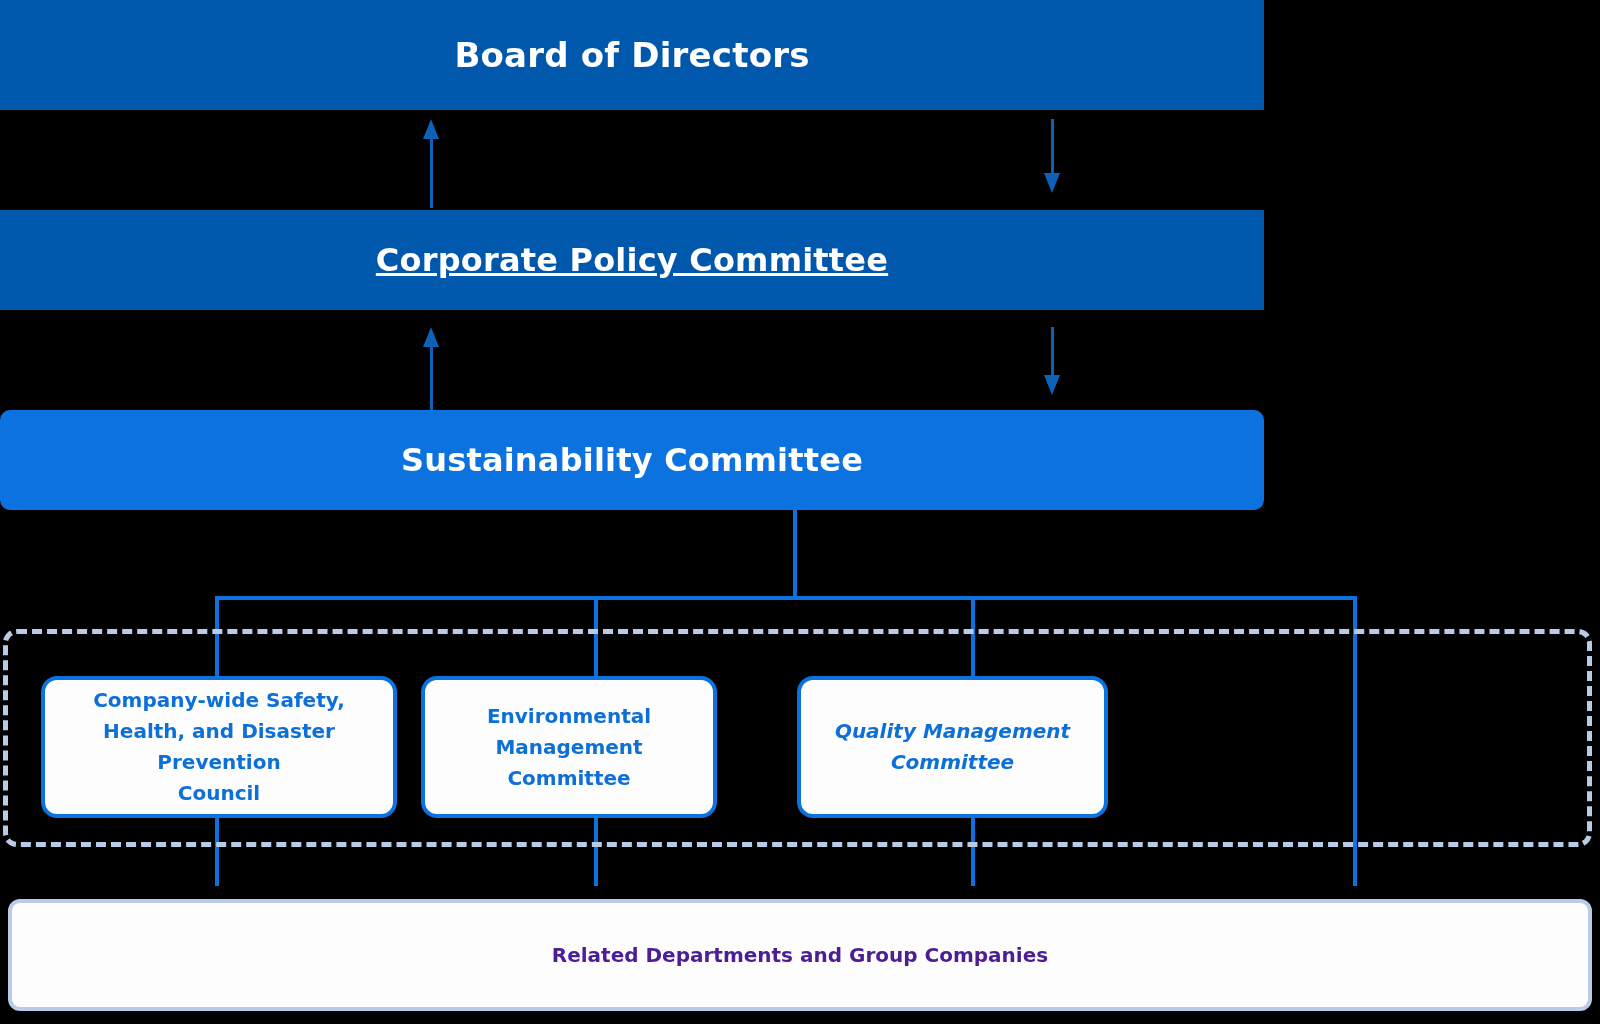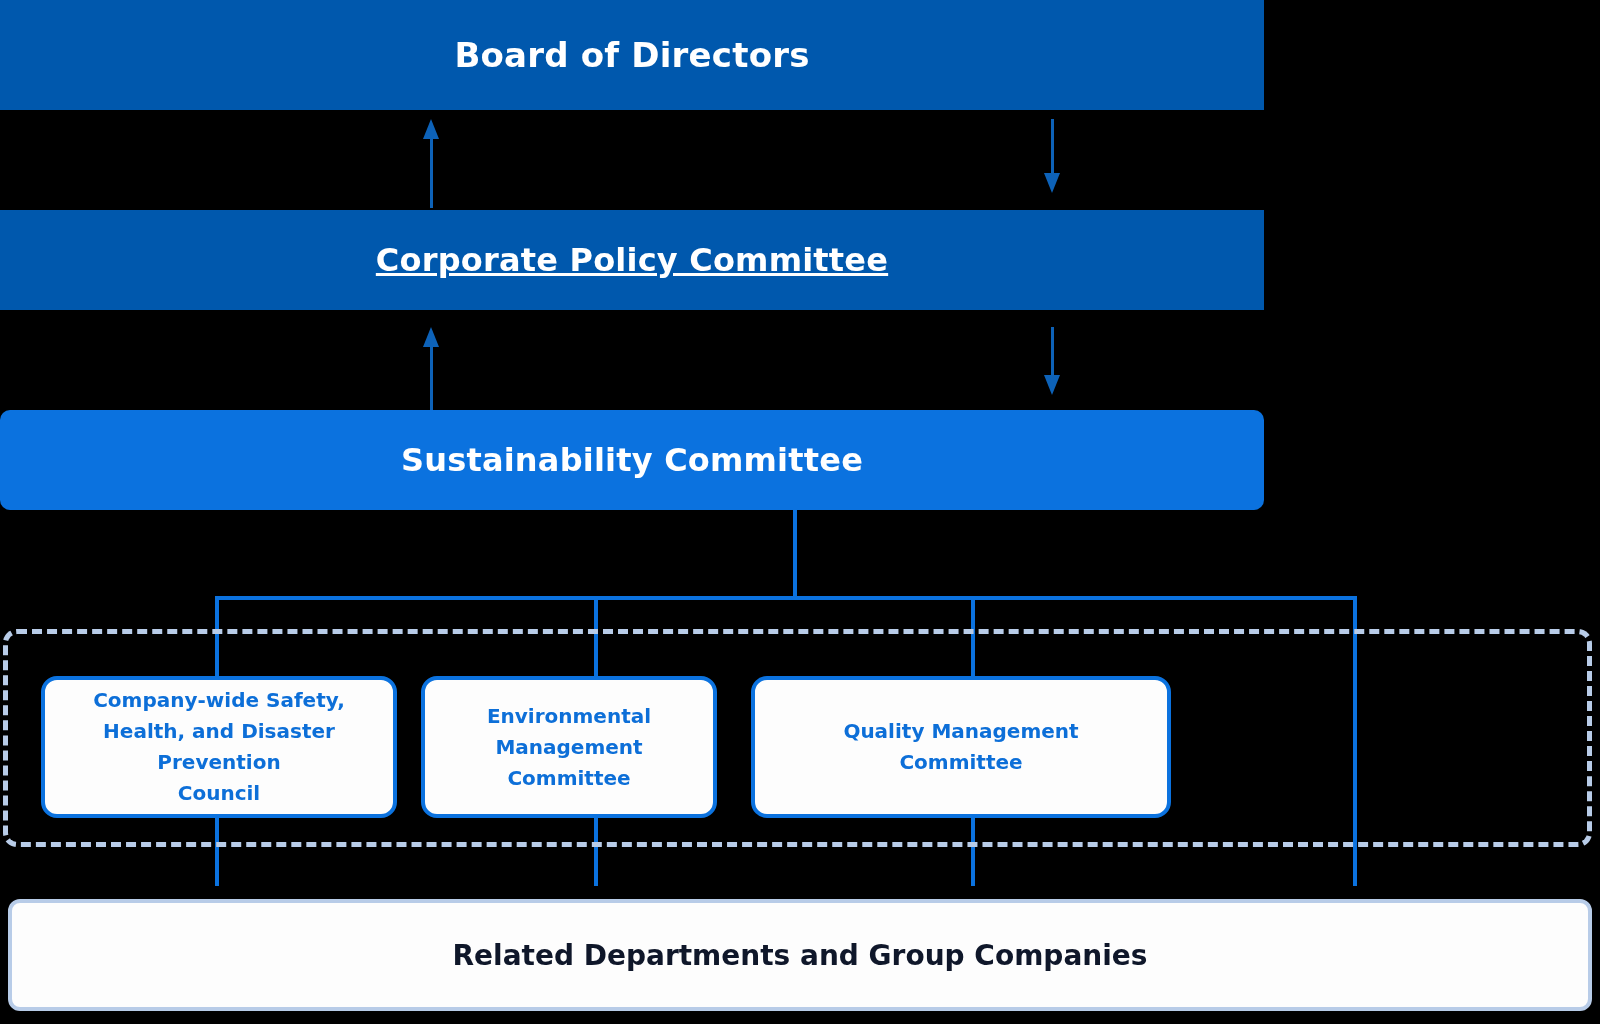--- a/index.html
+++ b/index.html
@@ -134,39 +134,39 @@
     justify-content: center;
     text-align: center;
     color: #0d6fd8;
     font-size: 20px;
     font-weight: bold;
     line-height: 1.55;
     padding: 4px 10px;
   }
   #card-1 { left: 41px;   width: 356px; }
   #card-2 { left: 421px;  width: 296px; }
-  #card-3 { left: 751px;  width: 420px; }
+  #card-3 { left: 797px;  width: 311px; font-style: italic; }
   #card-4 { left: 1177px; width: 382px; }
 
   
   #bar-related {
     position: absolute;
     left: 8px;
     top: 899px;
     width: 1584px;
     height: 112px;
     background: #fdfdfd;
     border: 4px solid #b8cce8;
     border-radius: 12px;
     box-sizing: border-box;
     display: flex;
     align-items: center;
     justify-content: center;
-    color: #0f172a;
-    font-size: 28px;
+    color: #4c1d95;
+    font-size: 20px;
     font-weight: bold;
   }
 </style>
 </head>
 <body>
 
 <div id="root">
 
   <div class="bar" id="bar-board">Board of Directors</div>
 

